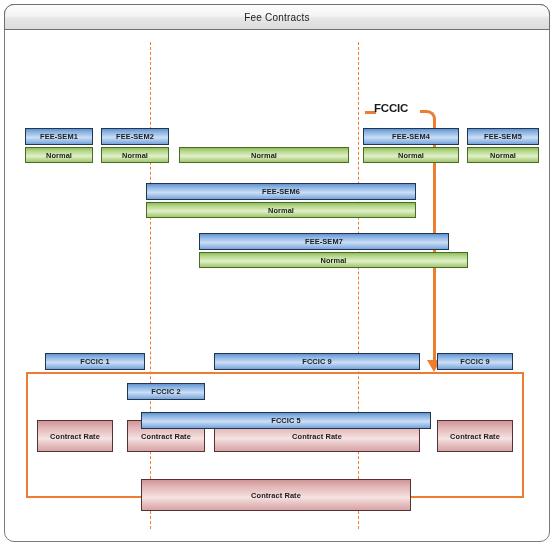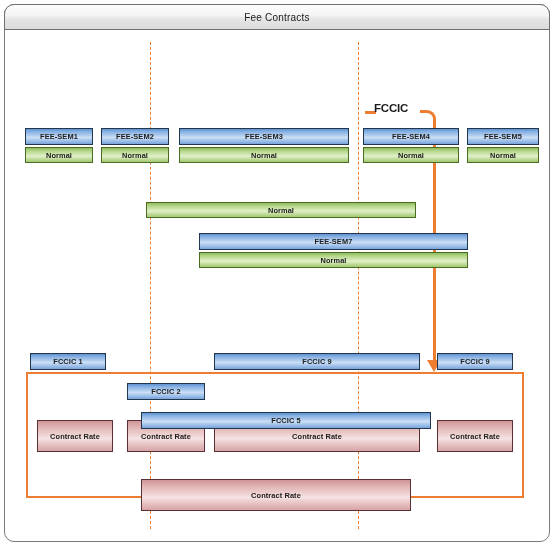--- a/index.html
+++ b/index.html
@@ -231,55 +231,55 @@
       <span>Normal</span>
     </div>
 
     <div class="bar blue" style="left:96px; top:98px; width:68px;">
       <span>FEE-SEM2</span>
     </div>
     <div class="bar green" style="left:96px; top:117px; width:68px;">
       <span>Normal</span>
     </div>
 
-    <div class="bar blue" style="left:174px; top:98px; width:170px;">
-      <span>FEE-SEM3</span>
-    </div>
     <div class="bar green" style="left:174px; top:117px; width:170px;">
       <span>Normal</span>
     </div>
 
     <div class="bar blue" style="left:358px; top:98px; width:96px;">
       <span>FEE-SEM4</span>
     </div>
     <div class="bar green" style="left:358px; top:117px; width:96px;">
       <span>Normal</span>
     </div>
 
     <div class="bar blue" style="left:462px; top:98px; width:72px;">
       <span>FEE-SEM5</span>
     </div>
     <div class="bar green" style="left:462px; top:117px; width:72px;">
       <span>Normal</span>
     </div>
 
+    <div class="bar blue" style="left:141px; top:153px; width:270px;">
+      <span>FEE-SEM6</span>
+    </div>
     <div class="bar green" style="left:141px; top:172px; width:270px;">
       <span>Normal</span>
     </div>
 
-    <div class="bar blue" style="left:194px; top:203px; width:269px;">
+    <div class="bar blue" style="left:194px; top:203px; width:250px;">
       <span>FEE-SEM7</span>
     </div>
     <div class="bar green" style="left:194px; top:222px; width:269px;">
       <span>Normal</span>
     </div>
 
     <div class="fccic-box"></div>
 
-    <div class="bar blue" style="left:25px; top:323px; width:76px;">
+    <div class="bar blue" style="left:40px; top:323px; width:100px;">
       <span>FCCIC 1</span>
     </div>
     <div class="bar pink" style="left:32px; top:342px; width:76px;">
       <span>Contract Rate</span>
     </div>
 
     <div class="bar blue" style="left:122px; top:323px; width:78px;margin-top:30px;">
       <span>FCCIC 2</span>
     </div>
     <div class="bar pink" style="left:122px; top:342px; width:78px;">

